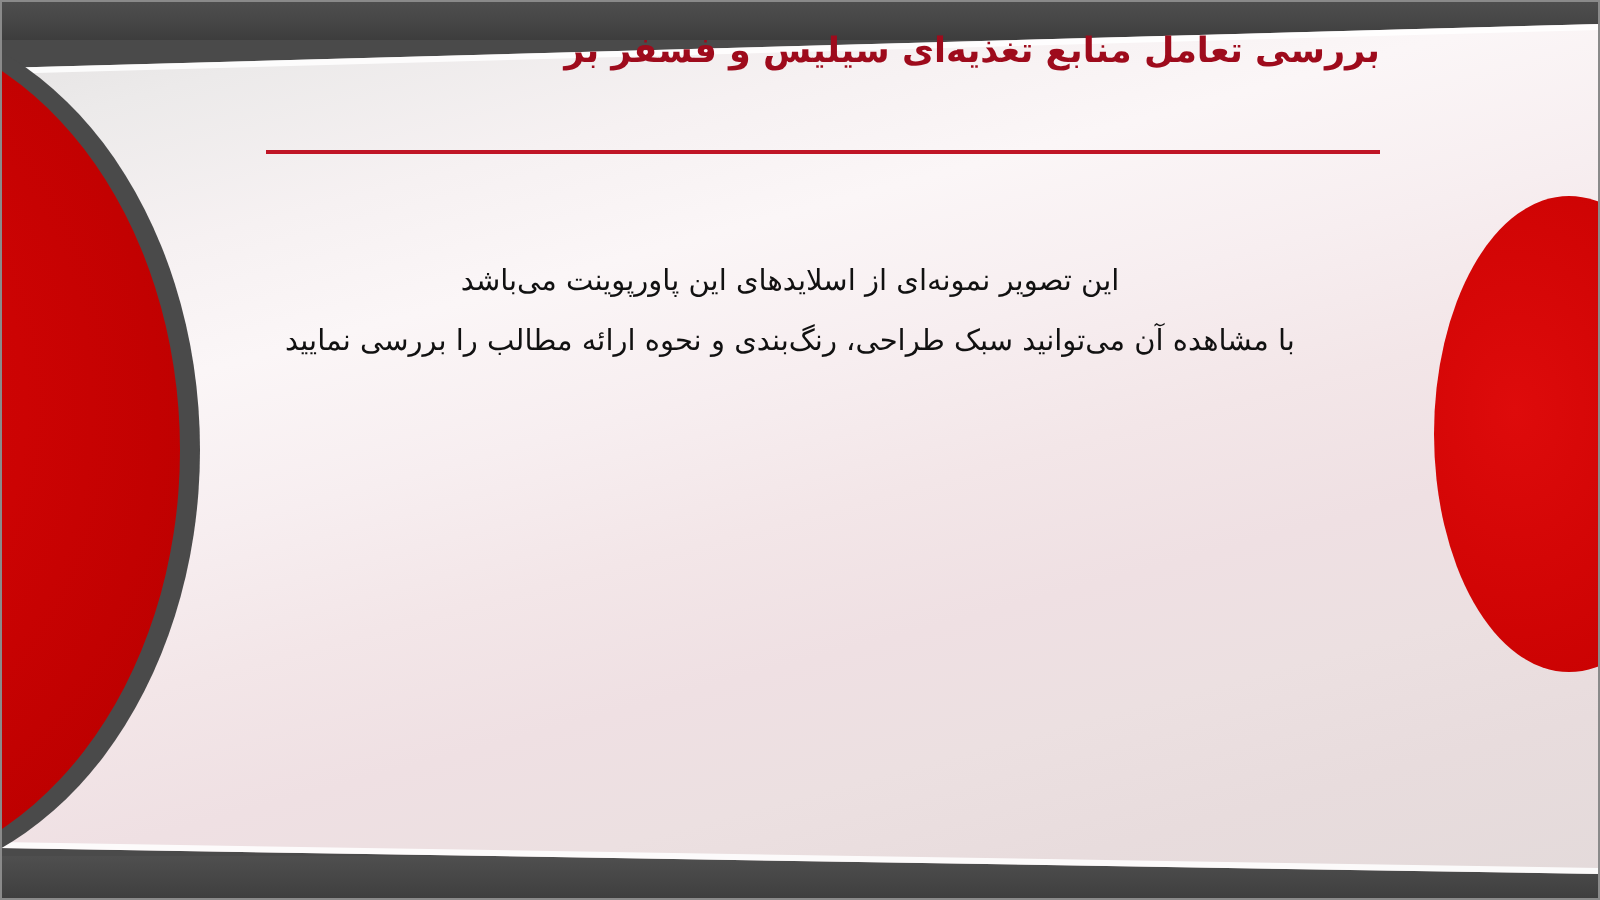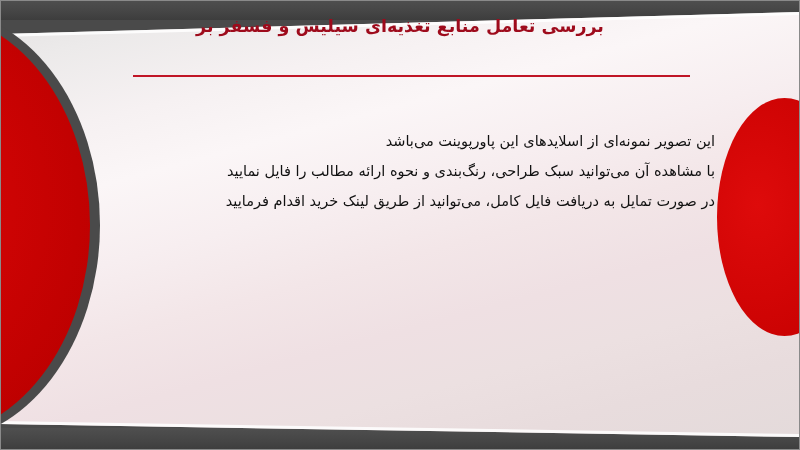--- a/index.html
+++ b/index.html
@@ -128,21 +128,21 @@
     pointer-events: none;
   }
 
   
   .title-block {
     position: absolute;
     z-index: 20;
     right: 110px;
     top: 12px;
     width: 580px;
-    text-align: center;
+    text-align: right;
     direction: rtl;
   }
   .title-line {
     color: #9e0b1c;
     font-size: 17.5px;
     font-weight: bold;
     line-height: 28px;
     white-space: nowrap;
     letter-spacing: 0;
   }
@@ -155,21 +155,21 @@
     height: 2px;
     background: #c01526;
   }
 
   .body-block {
     position: absolute;
     z-index: 20;
     right: 85px;
     top: 126px;
     width: 640px;
-    text-align: right;
+    text-align: center;
     direction: rtl;
   }
   .body-line {
     color: #111111;
     font-size: 14.5px;
     line-height: 30px;
     white-space: nowrap;
   }
 </style>
 </head>
@@ -199,18 +199,17 @@
 
   <div class="right-ellipse"></div>
 
   <div class="title-block">
     <div class="title-line">بررسی تعامل منابع تغذیه‌ای سیلیس و فسفر بر</div>
   </div>
   <div class="title-rule"></div>
 
   <div class="body-block">
     <div class="body-line">این تصویر نمونه‌ای از اسلایدهای این پاورپوینت می‌باشد</div>
-    <div class="body-line">با مشاهده آن می‌توانید سبک طراحی، رنگ‌بندی و نحوه ارائه مطالب را فایل نمایید</div>
-    <div class="body-line">در صورت تمایل به دریافت فایل کامل، می‌توانید از طریق لینک خرید اقدام فرمایید</div>
+    <div class="body-line">با مشاهده آن می‌توانید سبک طراحی، رنگ‌بندی و نحوه ارائه مطالب را بررسی نمایید</div>
   </div>
 
   <div class="slide-outline"></div>
 </div>
 
 </body></html>

